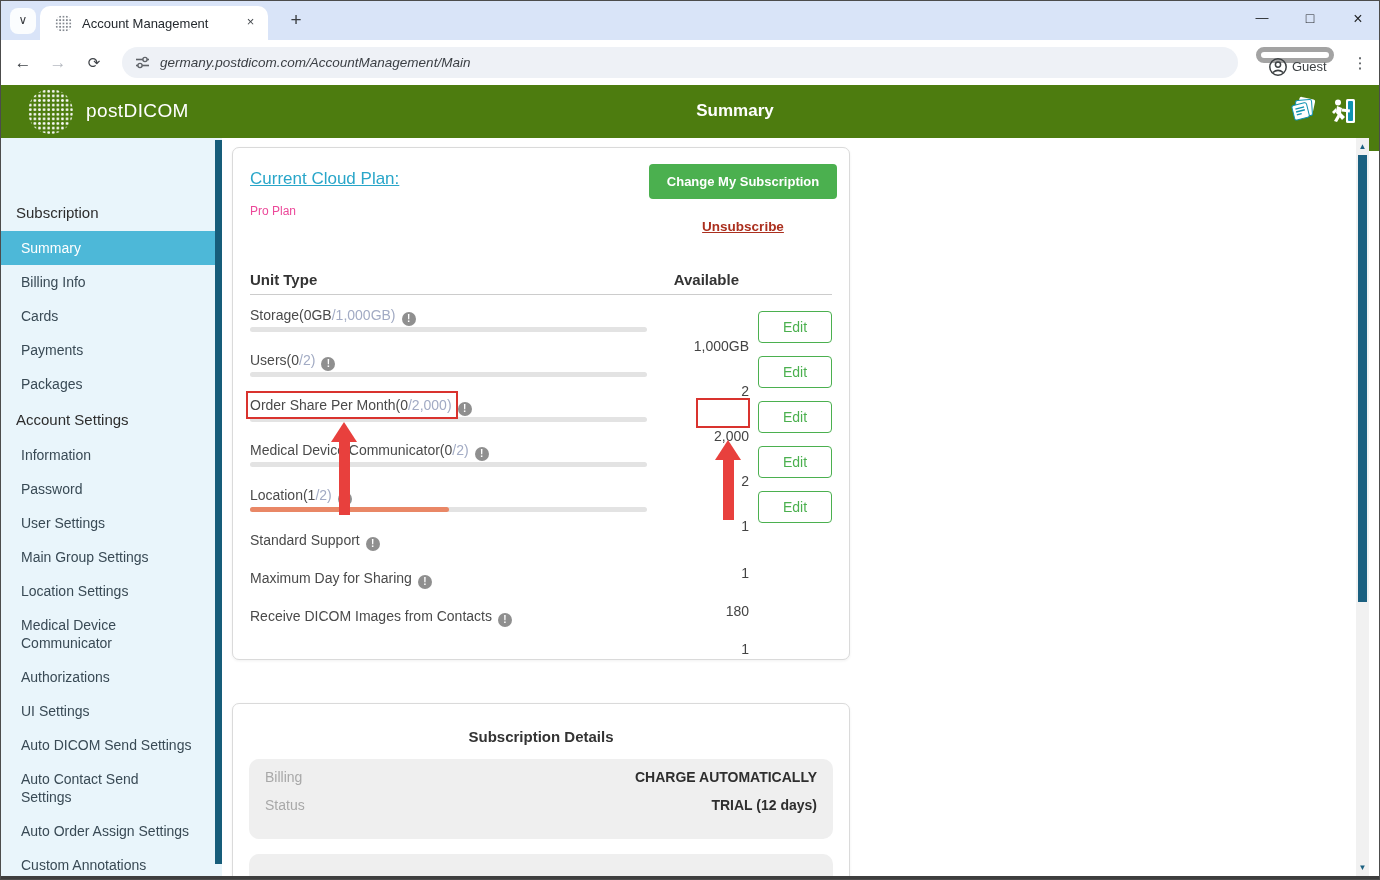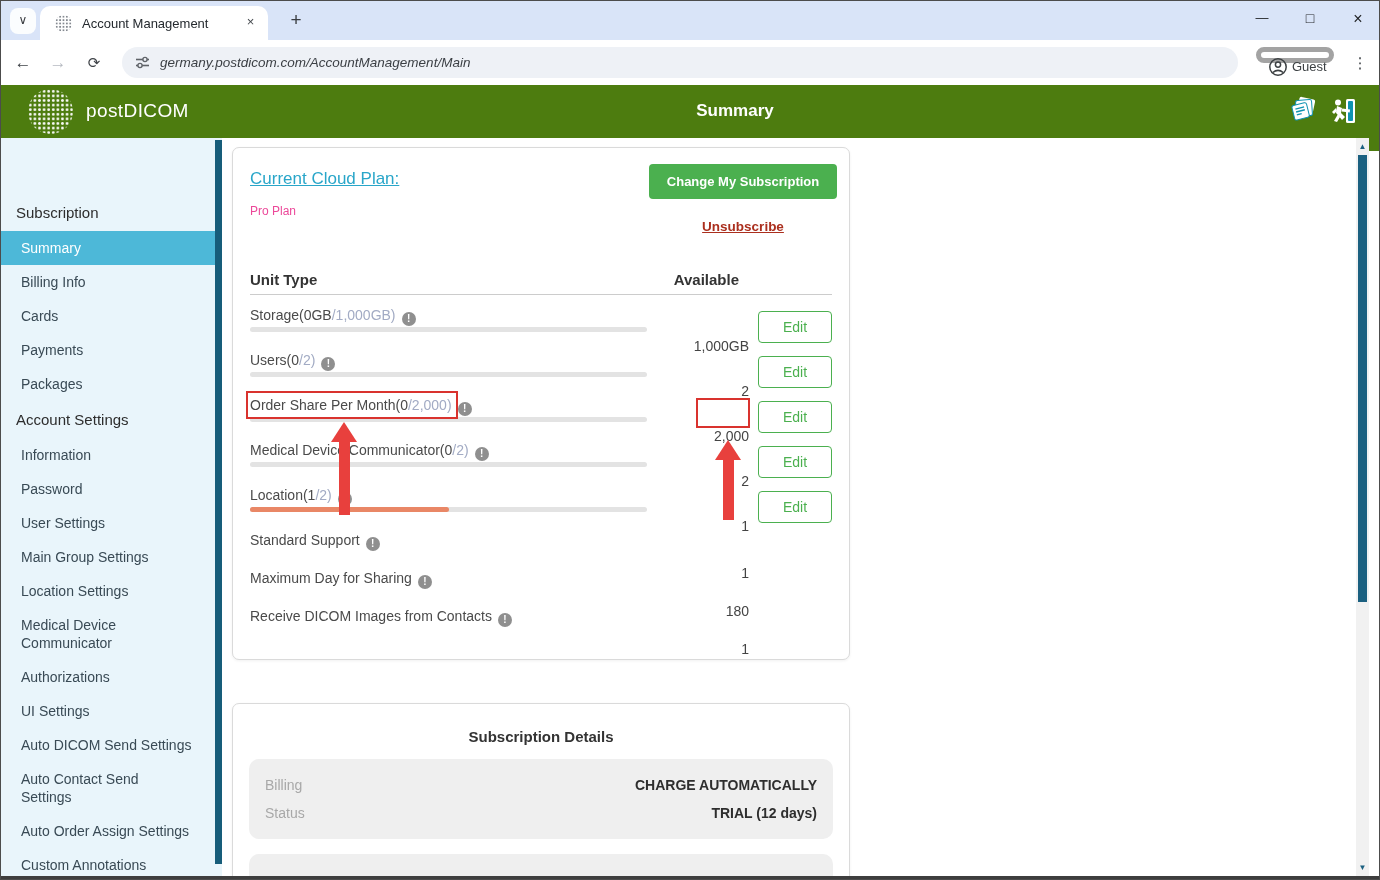--- a/index.html
+++ b/index.html
@@ -115,21 +115,21 @@
   .red-arrow .head { width:0; height:0; border-left:13px solid transparent; border-right:13px solid transparent;
     border-bottom:20px solid #e8403d; }
   .red-arrow .shaft { width:11px; margin:-1px auto 0; background:#e8403d; height:calc(100% - 19px); }
   .arrow1 { left:109px; top:284px; height:93px; }
   .arrow2 { left:493px; top:302px; height:80px; }
 
   
   .details-title { position:absolute; left:0; right:0; top:24px; text-align:center; font-weight:bold;
     font-size:15px; color:#333; }
   .gray-box { position:absolute; left:16px; right:16px; background:#efefef; border-radius:10px; }
-  .box1 { top:55px; height:80px; padding:12px 16px;text-align:center; }
+  .box1 { top:55px; height:80px; padding:4px 16px;text-align:center; }
   .box2 { top:150px; height:70px; }
   .d-row { display:flex; justify-content:space-between; line-height:28px; font-size:14px; }
   .d-label { color:#a8a8a8; }
   .d-value { font-weight:bold; color:#2e2e2e; }
 
   .taskbar { position:absolute; left:0; right:0; bottom:0; height:4px; background:#3e3e3e; z-index:50; }
 </style>
 </head>
 <body>
 

